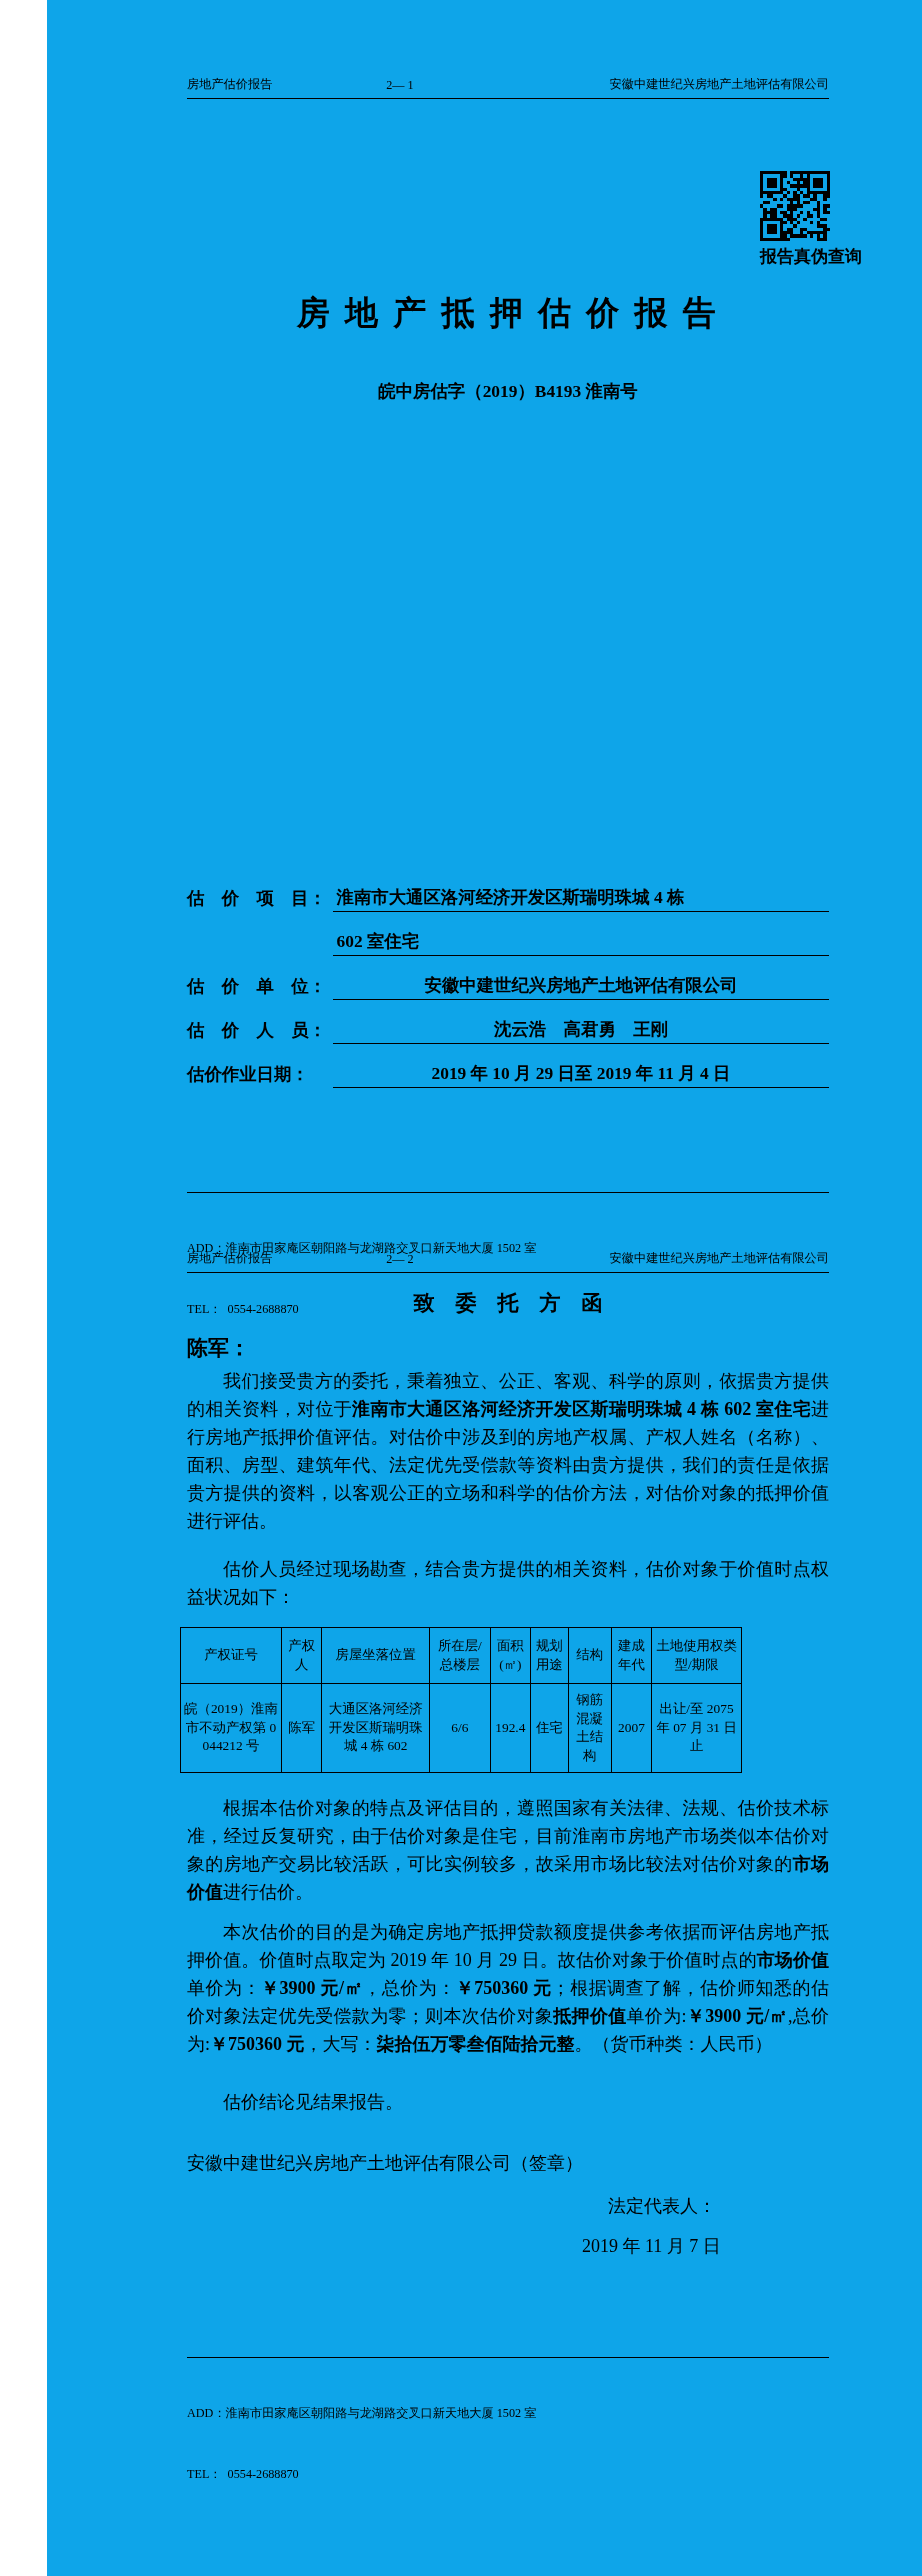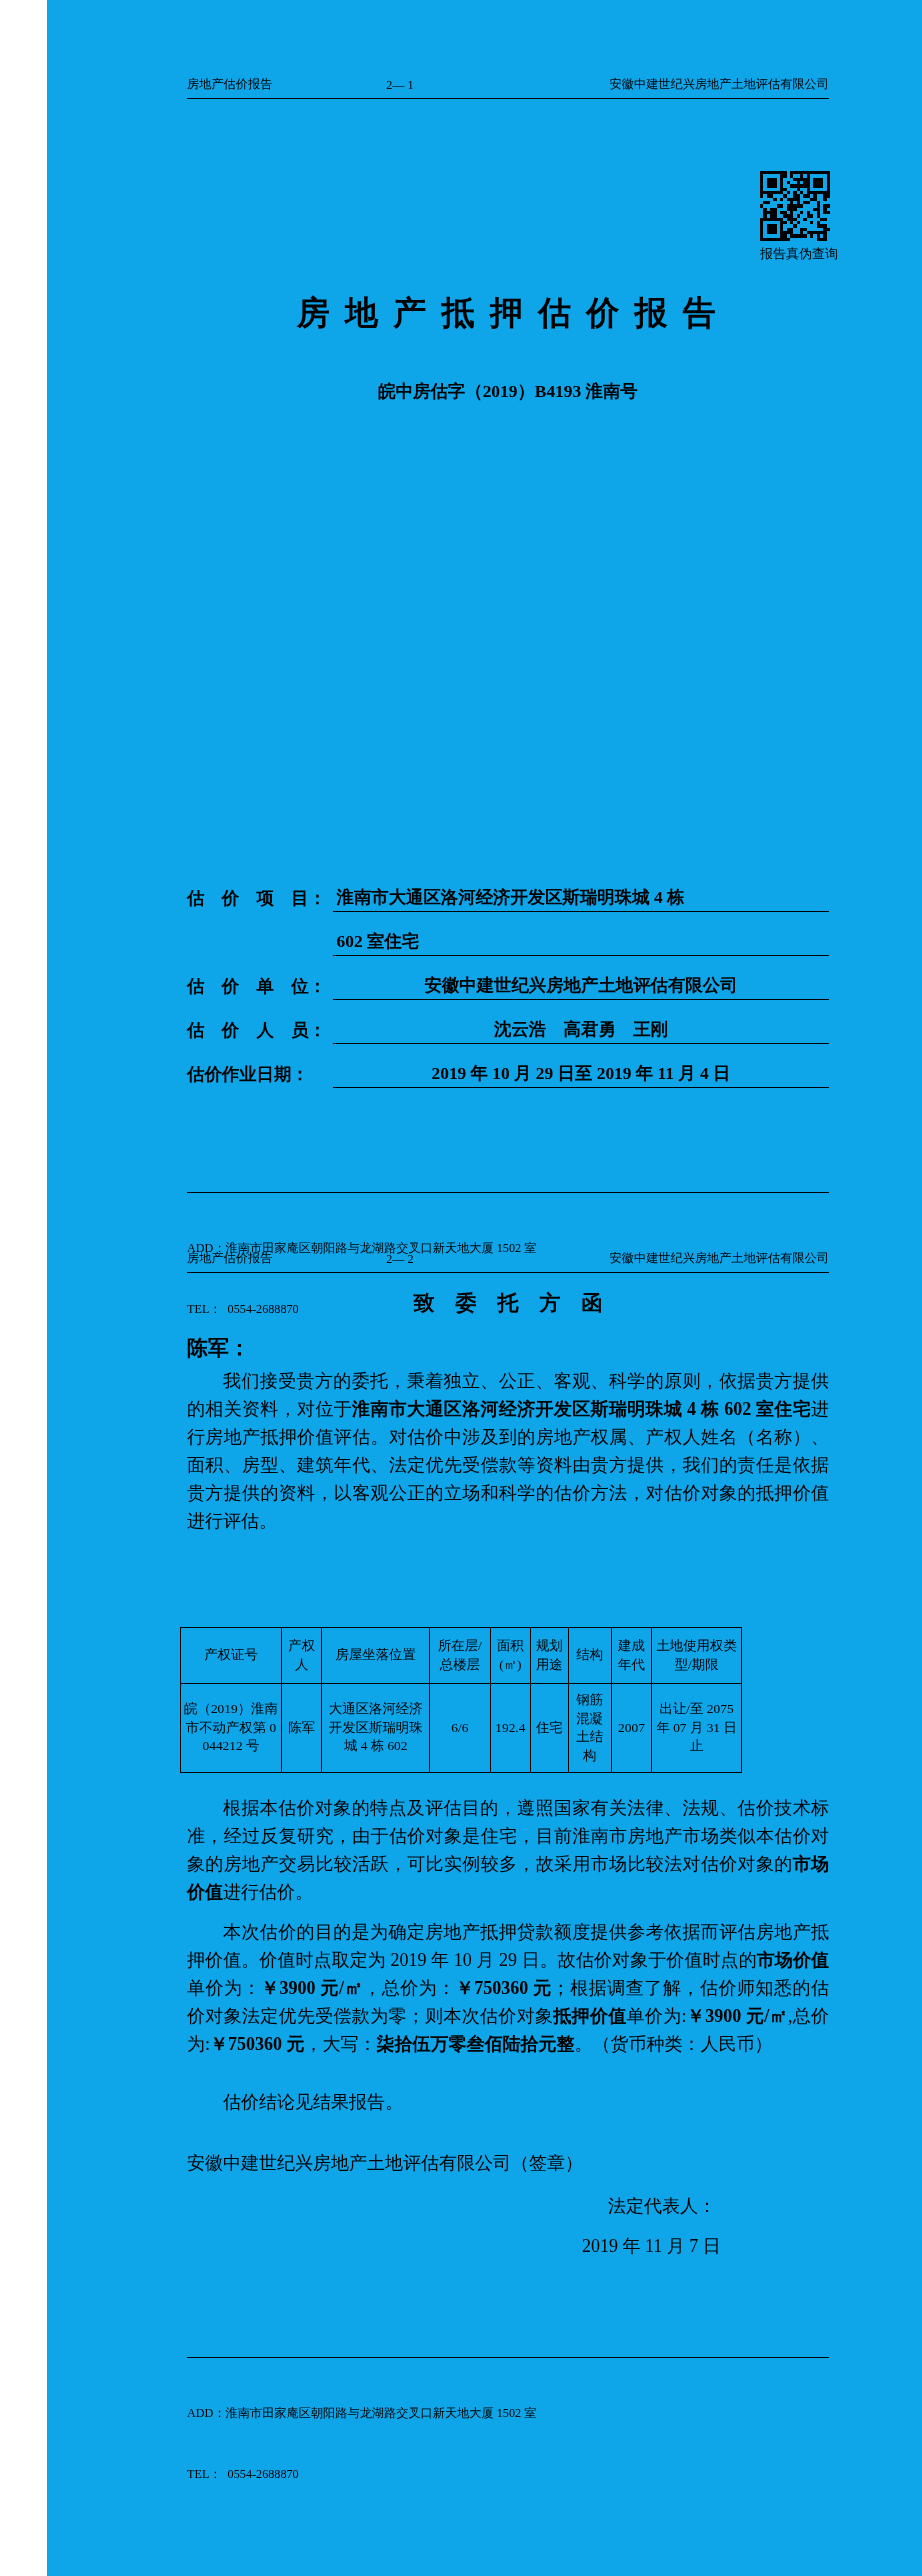--- a/index.html
+++ b/index.html
@@ -23,21 +23,21 @@
     display:flex; justify-content:space-between; align-items:flex-end;
     font-size:12.2px; padding-bottom:4.6px; border-bottom:1.2px solid #000;
   }
   .head1 { top:76px; }
   .head2 { top:1250px; }
   .pageno { position:relative; left:-41px; }
 
   
   .qr-wrap { position:absolute; left:713px; top:171px; width:70px; text-align:center; }
   .qr { width:70px; height:70px; }
-  .qr-label { font-weight:normal; font-size:13px; margin-top:4.1px; white-space:nowrap;text-align:right; }
+  .qr-label { font-weight:bold; font-size:17px; margin-top:4.1px; white-space:nowrap;text-align:right; }
 
   
   .main-title {
     position:absolute; top:291px; left:140px; width:642px;
     text-align:center; font-size:33px; font-weight:bold; letter-spacing:3.5px;
   }
   .subtitle {
     position:absolute; top:379px; left:140px; width:642px;
     text-align:center; font-size:17.4px; font-weight:bold;
   }
@@ -392,20 +392,21 @@
   <header class="running-head head2">
     <span>房地产估价报告</span>
     <span class="pageno">2— 2</span>
     <span>安徽中建世纪兴房地产土地评估有限公司</span>
   </header>
 
   <h2 class="page2-title">致　委　托　方　函</h2>
   <div class="salutation">陈军：</div>
 
   <p class="para p1"><span>我们接受贵方的委托，秉着独立、公正、客观、科学的原则，依据贵方提供的相关资料，对位于</span><span class="bold">淮南市大通区洛河经济开发区斯瑞明珠城 4 栋 602 室住宅</span><span>进行房地产抵押价值评估。对估价中涉及到的房地产权属、产权人姓名（名称）、面积、房型、建筑年代、法定优先受偿款等资料由贵方提供，我们的责任是依据贵方提供的资料，以客观公正的立场和科学的估价方法，对估价对象的抵押价值进行评估。</span></p>
+  <p class="para p2"><span>估价人员经过现场勘查，结合贵方提供的相关资料，估价对象于价值时点权益状况如下：</span></p>
 
   <table class="val-table">
     <colgroup>
       <col style="width:18%">
         <col style="width:7.2%">
         <col style="width:19.2%">
       <col style="width:10.8%">
         <col style="width:7.2%">
         <col style="width:6.7%">
       <col style="width:7.7%">

